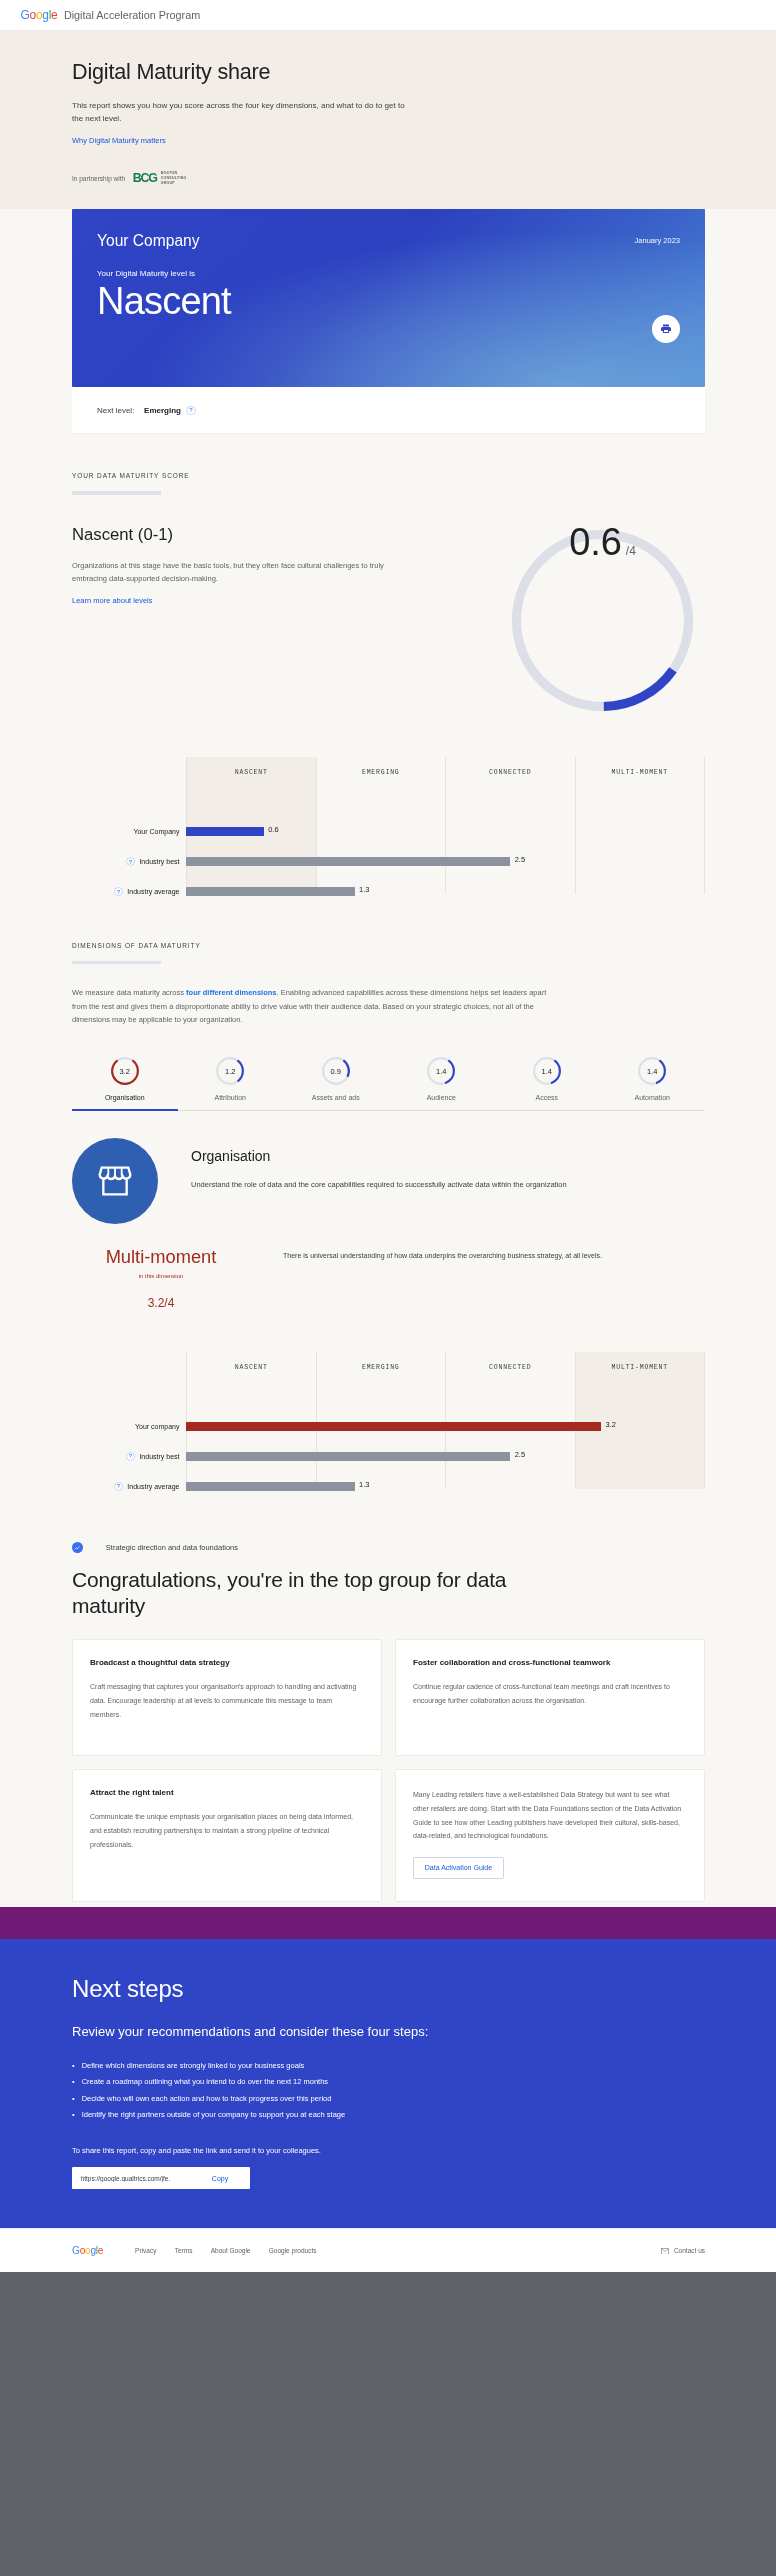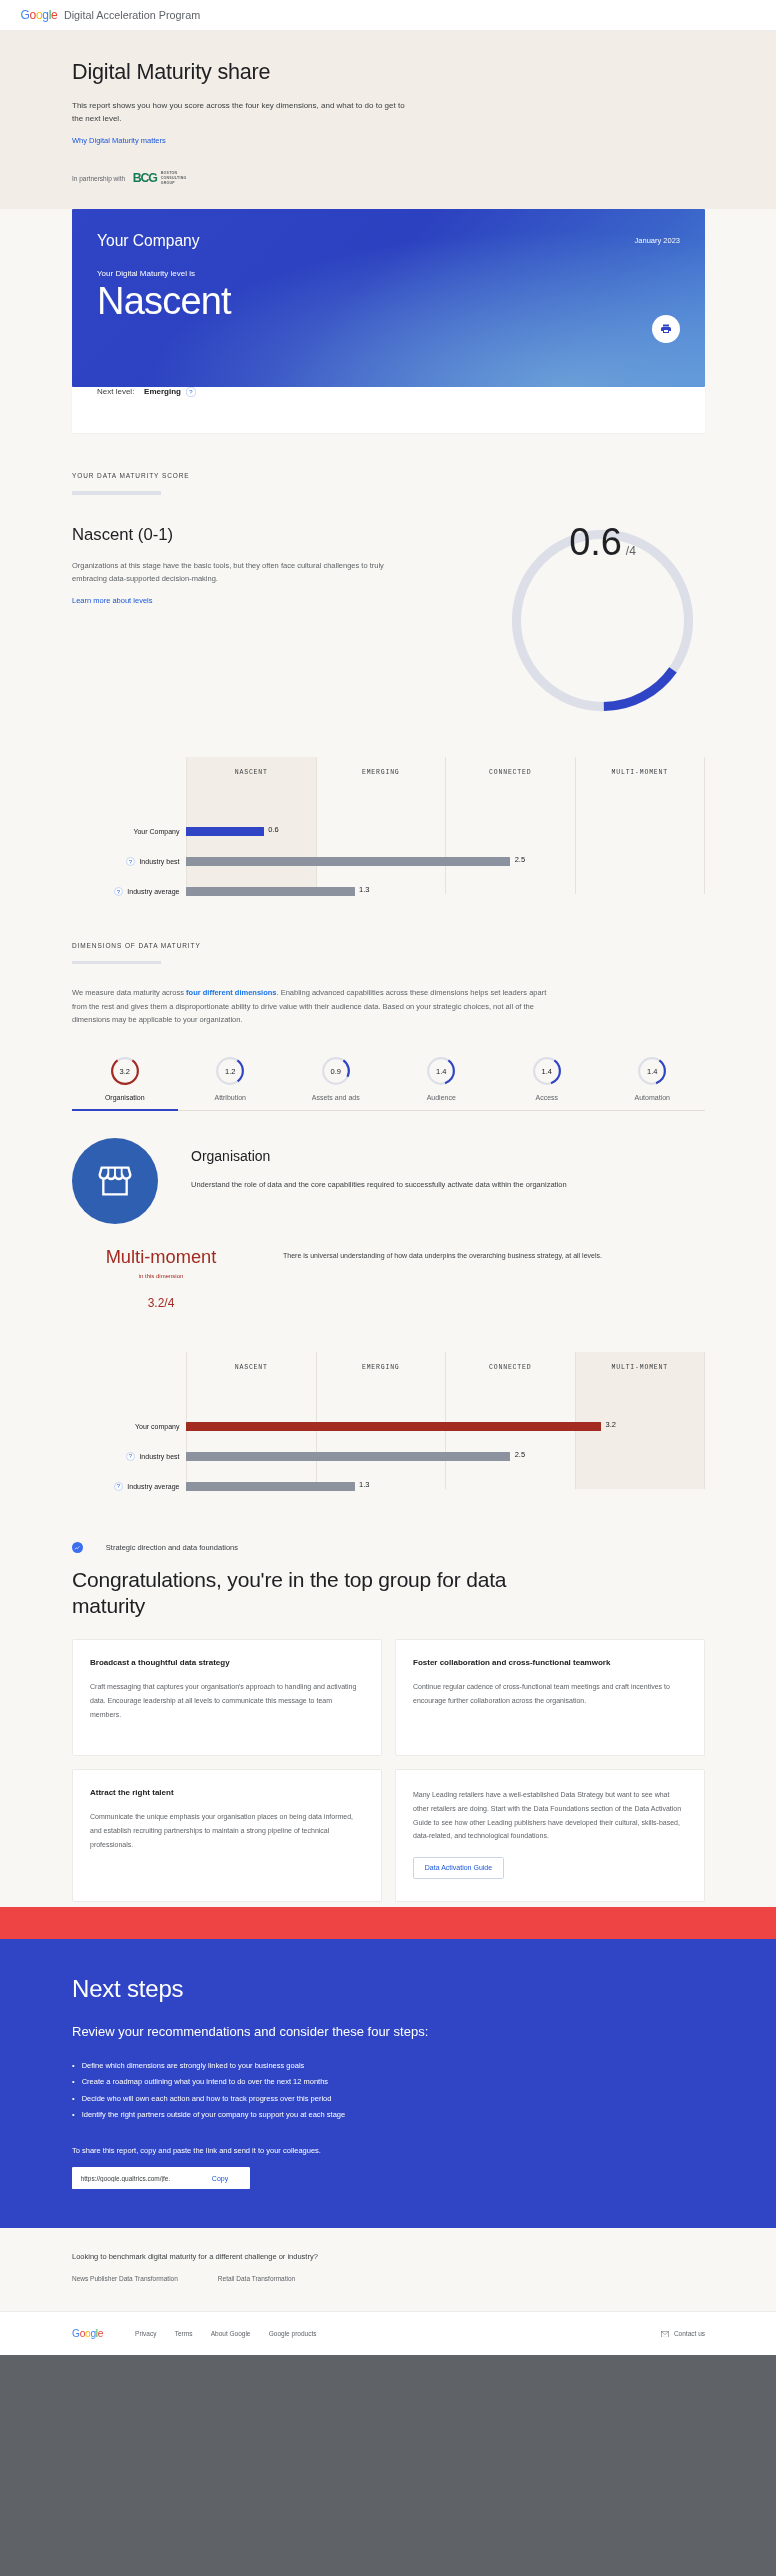--- a/index.html
+++ b/index.html
@@ -1,18 +1,18 @@
 <!DOCTYPE html>
 <html style="font-size:8.6px"><head>
 <meta charset="utf-8">
 <style>
   *{box-sizing:border-box;margin:0;padding:0;}
   html,body{background:#5f6368;}
   body{font-family:"Liberation Sans","DejaVu Sans",sans-serif;}
-  .page{width:777px;margin:0 auto;background:#ef4444;position:relative;}
+  .page{width:777px;margin:0 auto;background:#701a75;position:relative;}
 
   
   .topbar{height:31px;background:#fff;display:flex;align-items:center;padding-left:20.5px;border-bottom:0.5px solid #ececec;}
   .g-logo{font-size:12px;letter-spacing:-0.3px;font-weight:400;}
   .g-logo span:nth-child(1){color:#4285F4;}
   .g-logo span:nth-child(2){color:#EA4335;}
   .g-logo span:nth-child(3){color:#FBBC05;}
   .g-logo span:nth-child(4){color:#4285F4;}
   .g-logo span:nth-child(5){color:#34A853;}
   .g-logo span:nth-child(6){color:#EA4335;}
@@ -36,21 +36,21 @@
   .hero{height:178px;border-radius:1.1px;background:
       radial-gradient(120% 160% at 78% 100%, rgba(120,175,220,.75) 0%, rgba(60,105,200,0) 55%),
       linear-gradient(135deg,#2f45c5 0%,#2c41c0 45%,#3a63c9 75%,#4c86d8 100%);
       padding:22.6px 25px;color:#fff;position:relative;overflow:hidden;}
   .hero-top{display:flex;justify-content:space-between;align-items:flex-start;}
   .hero-company{font-size:15.6px;font-weight:400;}
   .hero-date{font-size:7.5px;opacity:.96;padding-top:4.3px;}
   .hero-sub{margin-top:19.4px;font-size:8px;}
   .hero-level{margin-top:3.2px;font-size:38px;font-weight:300;letter-spacing:-0.8px;line-height:1.05;}
   .print-btn{position:absolute;right:25px;bottom:44px;width:28px;height:28px;border-radius:50%;background:#fff;display:flex;align-items:center;justify-content:center;border:none;cursor:pointer;}
-  .next-bar{background:#fff;height:46px;display:flex;align-items:flex-start;padding-left:25px;box-shadow:0 0.5px 1.6px rgba(0,0,0,.06);}
+  .next-bar{background:#fff;height:46px;display:flex;align-items:center;padding-left:25px;box-shadow:0 0.5px 1.6px rgba(0,0,0,.06);}
   .next-label{font-size:8px;color:#3c4043;}
   .next-val{font-size:8px;color:#202124;font-weight:700;margin-left:9.7px;}
   .qmark{display:inline-flex;align-items:center;justify-content:center;width:9.2px;height:9.2px;border-radius:50%;border:0.5px solid #c6d4f5;color:#1a73e8;font-size:6px;margin-left:5.4px;vertical-align:middle;cursor:pointer;background:#fff;}
 
   
   .band-off{background:#f8f7f3;padding-bottom:5.4px;}
   .eyebrow{font-size:6.5px;letter-spacing:0.9px;color:#3c4043;font-weight:500;}
   .rule{width:89px;height:3.2px;background:#dfe1e8;margin-top:12px;border-radius:0.5px;}
 
   .score-row{display:flex;align-items:flex-start;gap:21.6px;margin-top:26px;}
@@ -430,29 +430,20 @@
           <li>Identify the right partners outside of your company to support you at each stage</li>
         </ul>
       <div class="ns-share">To share this report, copy and paste the link and send it to your colleagues.</div>
       <div class="share-box">
         <input class="share-url" type="text" readonly="" value="https://google.qualtrics.com/jfe." style="">
         <button class="share-copy">Copy</button>
       </div>
     </div>
   </div>
 
-  <div class="bench">
-    <div class="bench-wrap">
-      <div class="bench-q">Looking to benchmark digital maturity for a different challenge or industry?</div>
-      <div class="bench-links" id="bench-links">
-          <a href="#">News Publisher Data Transformation</a>
-          <a href="#">Retail Data Transformation</a>
-        </div>
-    </div>
-  </div>
 
   <div class="footer">
     <div class="footer-wrap">
       <div class="g-logo"><span>G</span><span>o</span><span>o</span><span>g</span><span>l</span><span>e</span></div>
       <div class="footer-links" id="footer-links">
           <a href="#">Privacy</a>
           <a href="#">Terms</a>
           <a href="#">About Google</a>
           <a href="#">Google products</a>
         </div>

